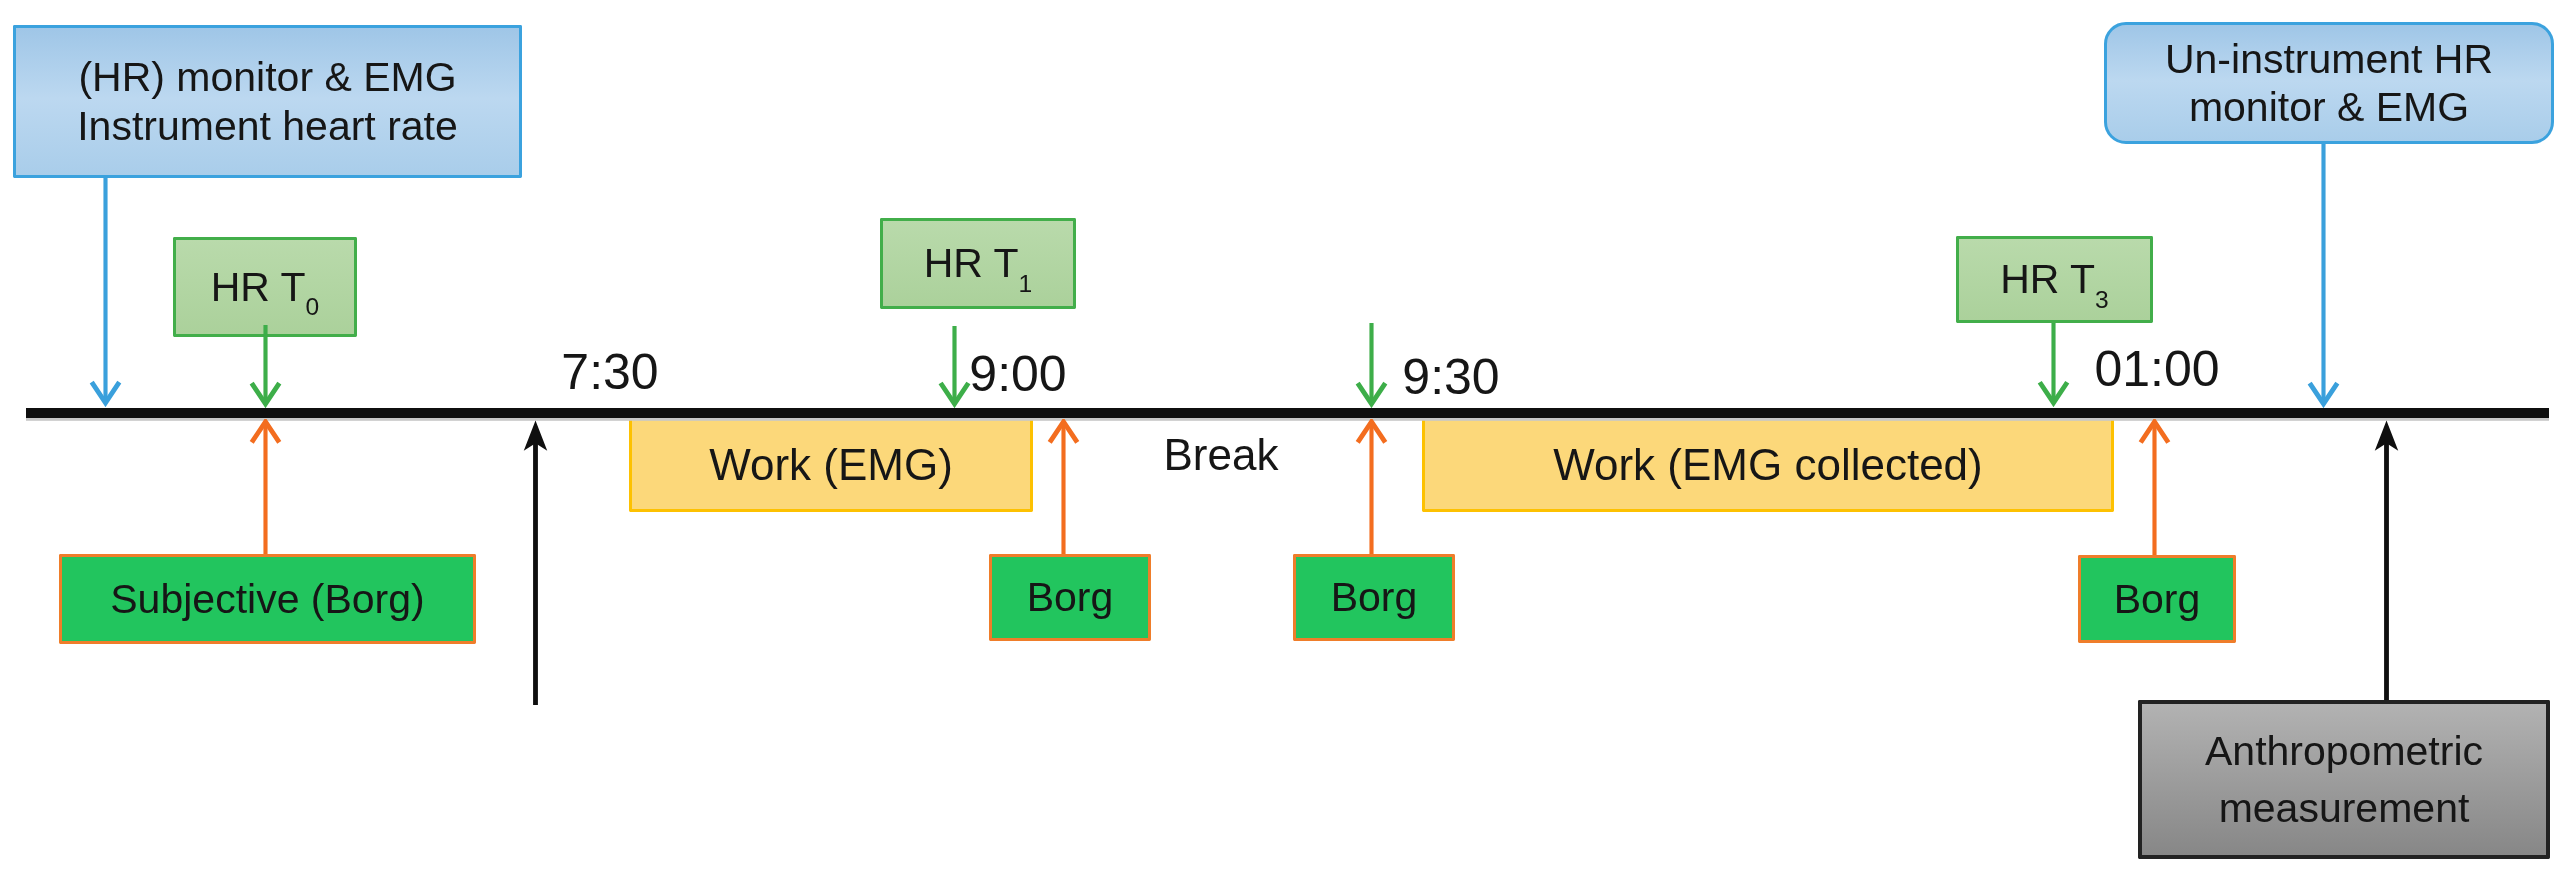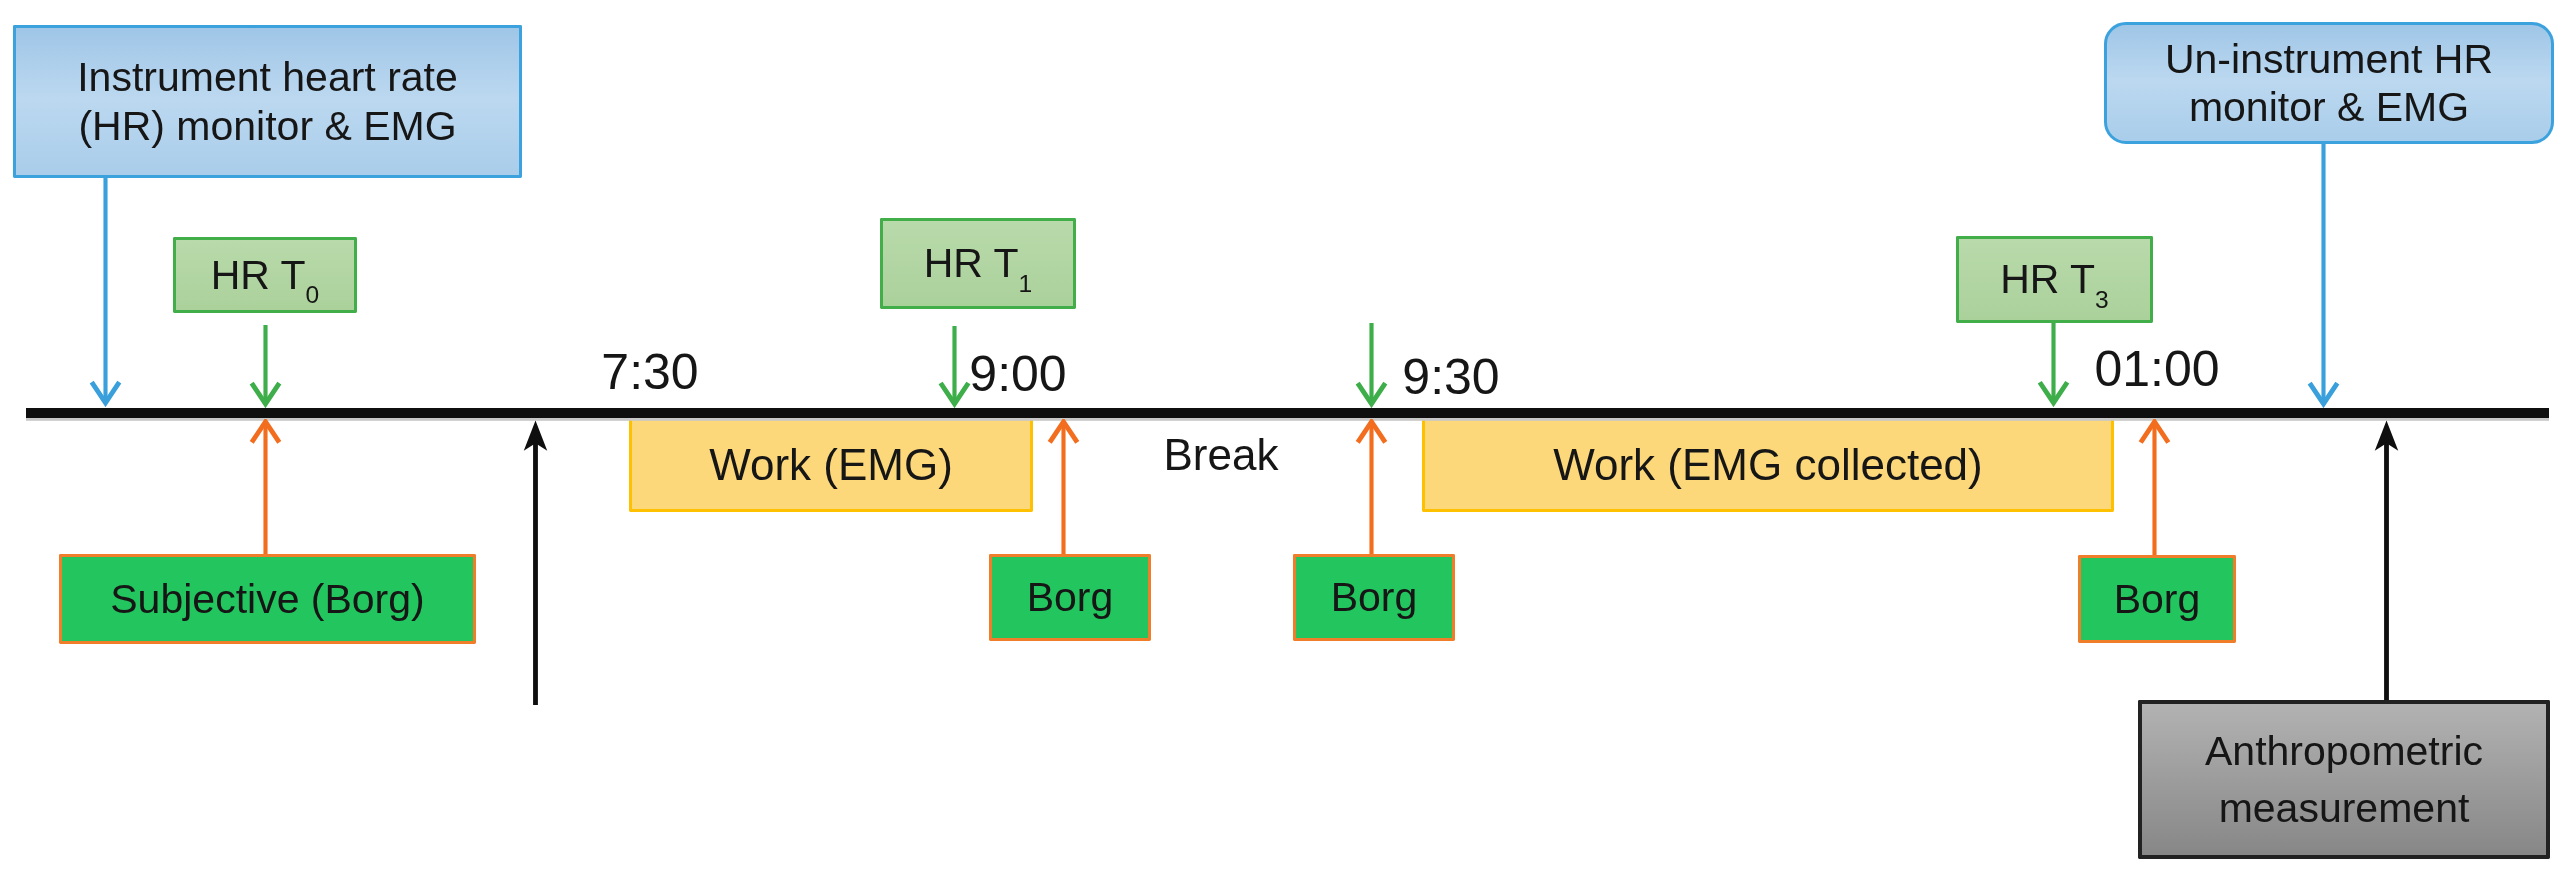--- a/index.html
+++ b/index.html
@@ -44,40 +44,40 @@
   sub.tsub{font-size:0.6em;line-height:0;position:relative;bottom:-0.22em;}
 </style>
 </head>
 <body>
 
 <div class="canvas">
 
   <div class="timeline" style="left:26px;top:408px;width:2523px;height:9.7px;"></div>
 
   <div class="box blue-box" style="left:13px;top:25px;width:509px;height:153px;">
+    <div class="ln">(HR) monitor &amp; EMG</div>
     <div class="ln">Instrument heart rate</div>
-    <div class="ln">(HR) monitor &amp; EMG</div>
   </div>
 
   <div class="box blue-box" style="left:2104px;top:22px;width:450px;height:122px;border-radius:22px;">
     <div class="ln">Un-instrument HR</div>
     <div class="ln">monitor &amp; EMG</div>
   </div>
 
-  <div class="box green-box" style="left:173px;top:237px;width:184px;height:76px;">
+  <div class="box green-box" style="left:173px;top:237px;width:184px;height:100px;">
     <div class="ln"><span>HR T</span><sub class="tsub">0</sub></div>
   </div>
   <div class="box green-box" style="left:857px;top:218px;width:196px;height:91px;margin-left:23px;">
     <div class="ln"><span>HR T</span><sub class="tsub">1</sub></div>
   </div>
   <div class="box green-box" style="left:1956px;top:236px;width:197px;height:87px;">
     <div class="ln"><span>HR T</span><sub class="tsub">3</sub></div>
   </div>
 
-  <div class="tlabel" style="left:610px;top:343px;margin-left:40px;">7:30</div>
+  <div class="tlabel" style="left:610px;top:343px;">7:30</div>
   <div class="tlabel" style="left:1018px;top:345px;">9:00</div>
   <div class="tlabel" style="left:1451px;top:348px;">9:30</div>
   <div class="tlabel" style="left:2157px;top:340px;">01:00</div>
 
   <div class="box yellow-box" style="left:629px;top:417px;width:404px;height:95px;z-index:4;">
     <div class="ln">Work (EMG)</div>
   </div>
   <div class="box yellow-box" style="left:1422px;top:417px;width:692px;height:95px;z-index:4;">
     <div class="ln">Work (EMG collected)</div>
   </div>

